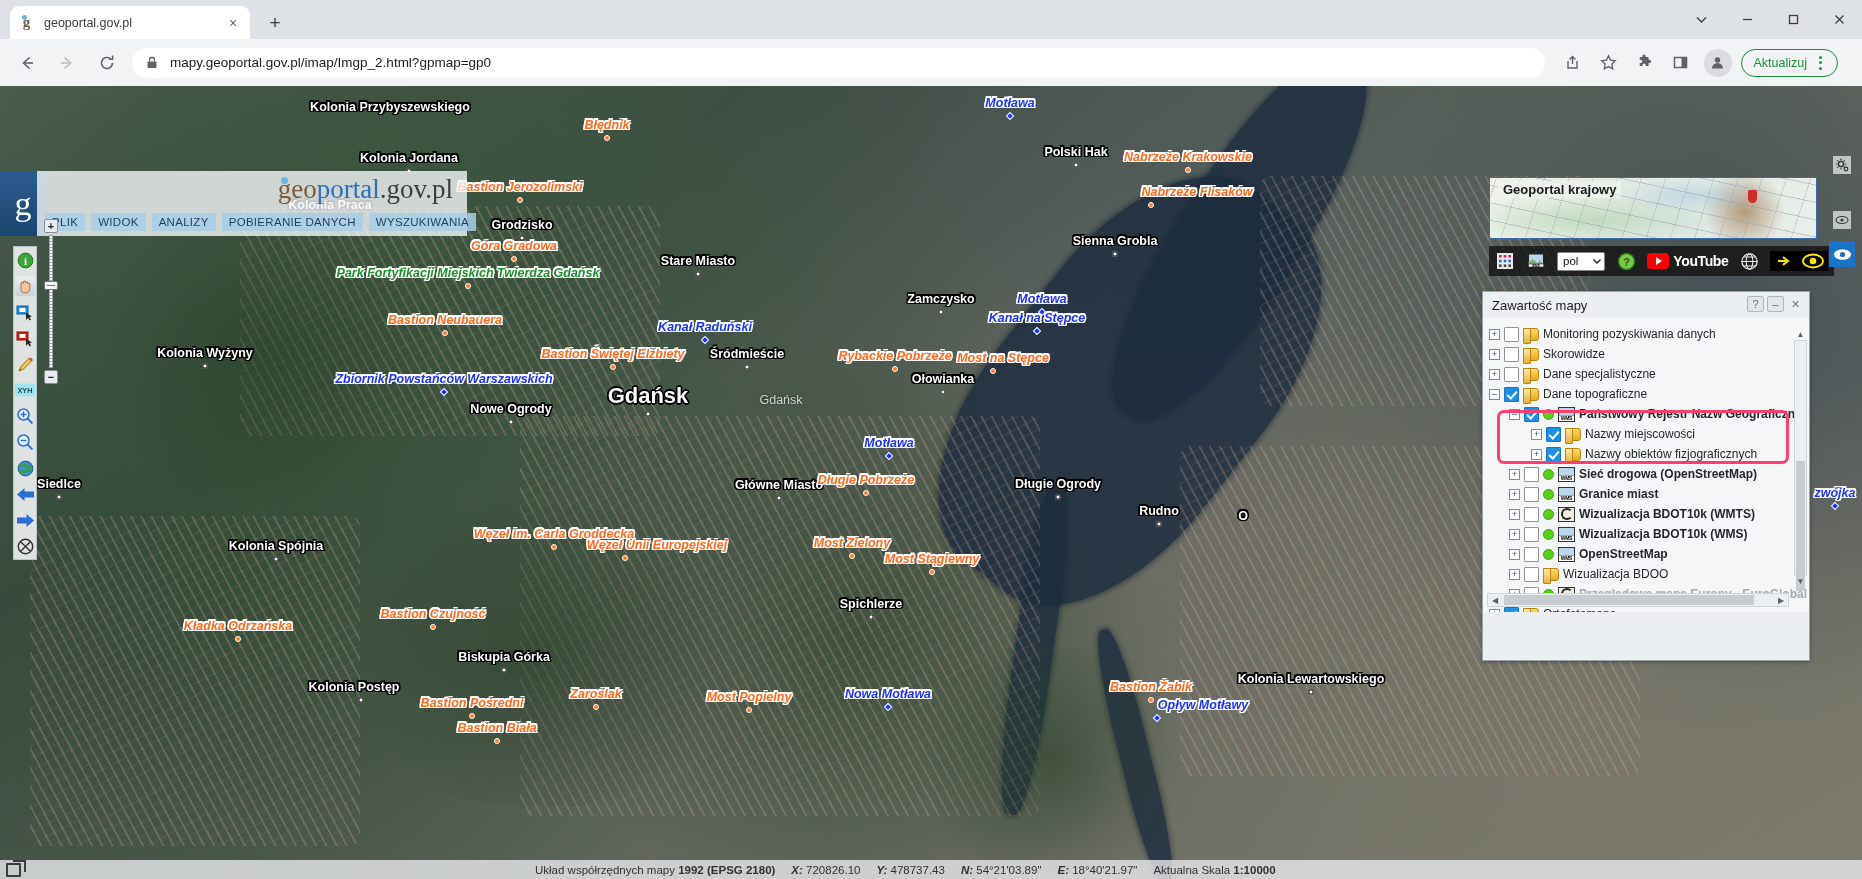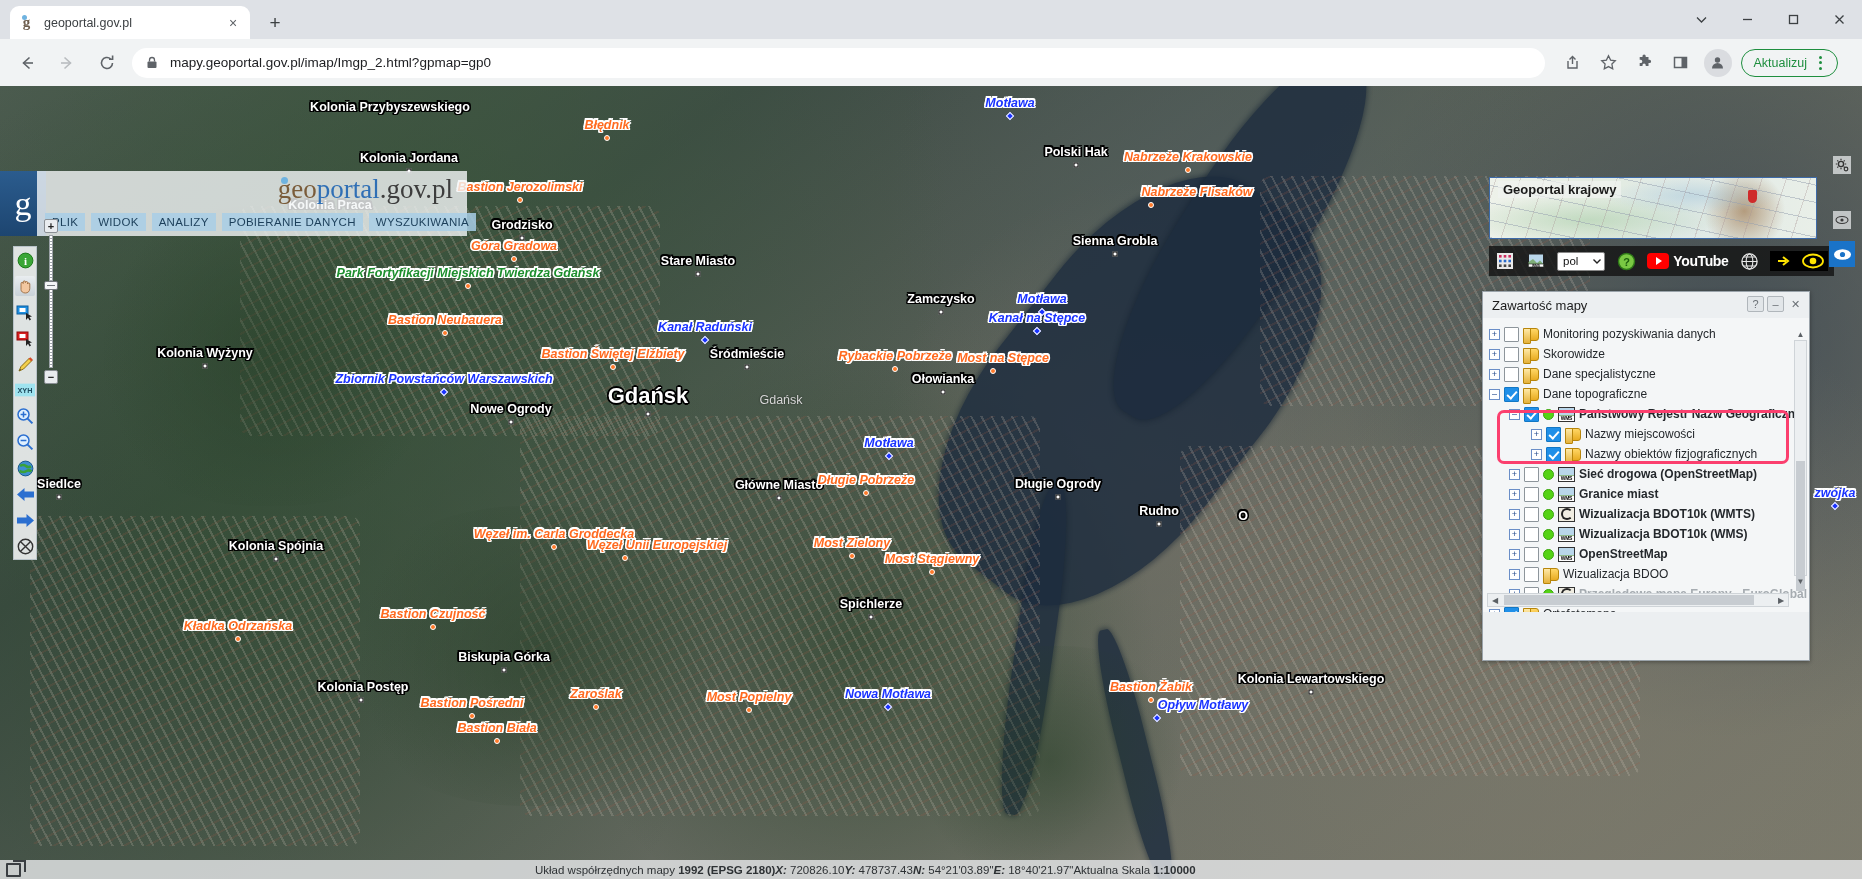--- a/index.html
+++ b/index.html
@@ -393,21 +393,21 @@
   .hs-thumb { position: absolute; left: 16px; width: 250px; top: 1px; bottom: 1px; background: #c7ccd1; }
   .hs-a { width: 14px; text-align: center; font-size: 8px; color: #5b6065; }
   .hs-a.r { position: absolute; right: 0; }
 
   
   .statusbar {
     position: absolute; left: 0; bottom: 0; width: 1862px; height: 19px;
     background: rgba(232,234,236,.80); display: flex; align-items: center;
     font-size: 11.5px; color: #2d3134; padding-left: 535px; gap: 0;
   }
-  .statusbar .seg { white-space: nowrap; }
+  .statusbar .seg { margin-right: 16px; white-space: nowrap; }
   .statusbar b { font-weight: bold; }
   .statusbar i { font-style: italic; font-weight: bold; }
   .restore-ic {
     position: absolute; left: 6px; bottom: 2px; width: 15px; height: 14px;
     border: 2px solid #3a3e42; border-radius: 1px;
   }
   .restore-ic:after {
     content:''; position:absolute; left: 5px; top:-5px; width: 11px; height: 10px;
     border: 2px solid #3a3e42; border-left: none; border-bottom: none;
   }
@@ -619,21 +619,21 @@
         <div class="lbl phys" style="left: 433px; top: 535px;"><span class="t">Bastion Czujność</span></div>
         <div class="mk cir" style="left: 433px; top: 541px;"></div>
         <div class="lbl phys" style="left: 238px; top: 547px;"><span class="t">Kładka Odrzańska</span></div>
         <div class="mk cir" style="left: 238px; top: 553px;"></div>
         <div class="lbl place" style="left: 504px; top: 578px;"><span class="t">Biskupia Górka</span></div>
         <div class="mk sq" style="left: 504px; top: 584px;"></div>
         <div class="lbl place" style="left: 1311px; top: 600px;"><span class="t">Kolonia Lewartowskiego</span></div>
         <div class="mk sq" style="left: 1311px; top: 606px;"></div>
         <div class="lbl phys" style="left: 1151px; top: 608px;"><span class="t">Bastion Żabik</span></div>
         <div class="mk cir" style="left: 1151px; top: 614px;"></div>
-        <div class="lbl place" style="left: 363px; top: 608px; text-decoration: underline;"><span class="t">Kolonia Postęp</span></div>
+        <div class="lbl place" style="left: 354px; top: 608px; text-decoration: underline;"><span class="t">Kolonia Postęp</span></div>
         <div class="mk sq" style="left: 361px; top: 614px;"></div>
         <div class="lbl phys" style="left: 596px; top: 615px;"><span class="t">Zaroślak</span></div>
         <div class="mk cir" style="left: 596px; top: 621px;"></div>
         <div class="lbl water-lbl" style="left: 888px; top: 615px;"><span class="t">Nowa Motława</span></div>
         <div class="mk dia" style="left: 888px; top: 621px;"></div>
         <div class="lbl water-lbl" style="left: 1203px; top: 626px;"><span class="t">Opływ Motławy</span></div>
         <div class="mk dia" style="left: 1157px; top: 632px;"></div>
         <div class="lbl phys" style="left: 472px; top: 624px;"><span class="t">Bastion Pośredni</span></div>
         <div class="mk cir" style="left: 472px; top: 630px;"></div>
         <div class="lbl phys" style="left: 749px; top: 618px;"><span class="t">Most Popielny</span></div>

